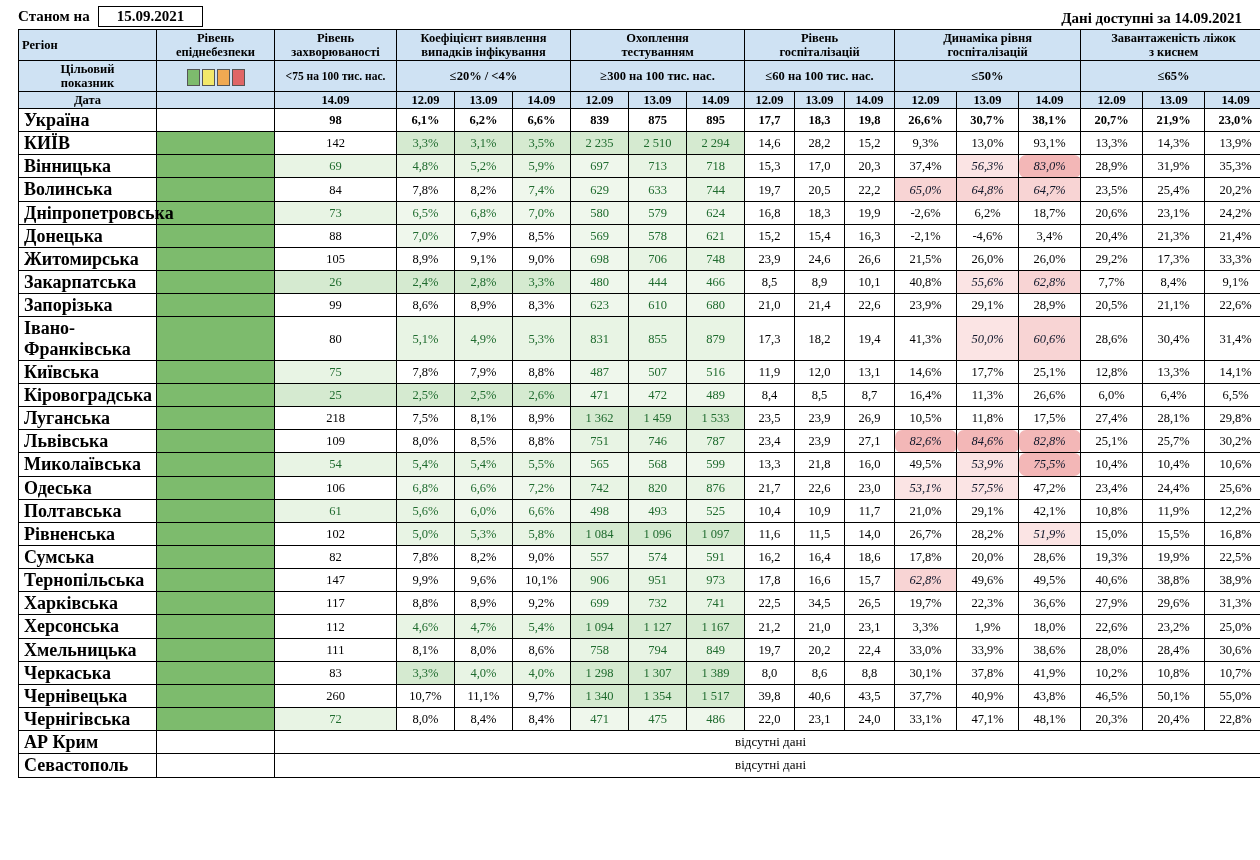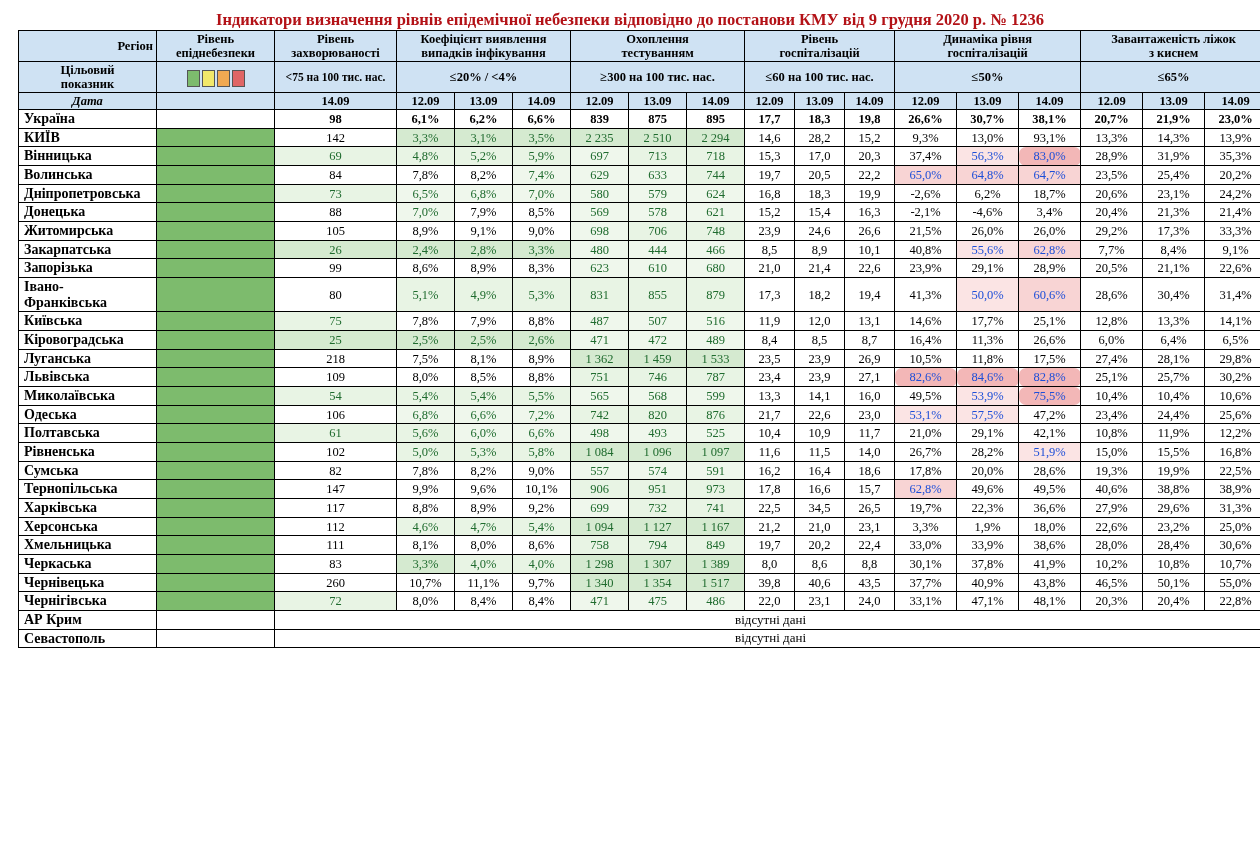--- a/index.html
+++ b/index.html
@@ -47,55 +47,64 @@
     vertical-align:middle;
     line-height:1.12;
   }
   th{font-weight:bold;background:#d9e8f5;}
   .hdr-blue{background:#cfe2f3;font-weight:bold;}
   .region-cell{
     text-align:left;
     font-weight:bold;
     padding-left:5px;
     background:#fff;
-    font-size:14px;
-  }
-  .region-head{background:#cfe2f3;text-align:right;}
+    font-size:18px;
+  }
+  .region-head{background:#cfe2f3;text-align:left;}
   .target-head{background:#cfe2f3;text-align:center;}
-  .date-head{background:#cfe2f3;text-align:center;font-style:italic;}
+  .date-head{background:#cfe2f3;text-align:center;}
   .lvl-cell{background:#7dbb6d;}
   .ukr-row td{font-weight:bold;background:#fff;}
   .ukr-row .region-cell{font-weight:bold;}
   .g1{background:#d5ead0;}
   .g2{background:#e8f4e4;margin-left:32px;}
   .g3{background:#eff7ec;}
   .r1{background:#f3b7b7;border-radius:7px;}
   .r2{background:#f8d4d4;}
   .r3{background:#fbe4e4;}
   .green-txt{color:#1f6b2e;}
-  .red-txt{color:#1d4ed8;}
+  .red-txt{color:#0f172a;font-style:italic;}
   .nodata{
     text-align:center;
     font-size:13px;
     background:#fff;
   }
   .legend{
     display:flex;justify-content:center;gap:2px;padding-top:2px;
   }
   .legend i{display:inline-block;width:11px;height:15px;border:1px solid #555;}
   .small{font-size:11.5px;text-align:center;}
   .nowrap{white-space:nowrap;}
 </style>
 </head>
 <body>
 
 <div class="page">
 
-  <div class="title">Індикатори визначення рівнів епідемічної небезпеки відповідно до постанови КМУ від 9 грудня 2020 р. № 1236</div>
 
+  <div class="subrow">
+    <div class="left">
+      <span>Станом на</span>
+      <span class="datebox">15.09.2021</span>
+    </div>
+    <div class="right">
+      <span>Дані доступні за</span>
+      <span>14.09.2021</span>
+    </div>
+  </div>
 
   <table>
     <colgroup>
       <col style="width:138px">
       <col style="width:118px">
       <col style="width:122px">
       <col style="width:58px">
         <col style="width:58px">
         <col style="width:58px">
       <col style="width:58px">
@@ -445,21 +454,21 @@
           <td class="region-cell">Миколаївська</td>
           <td class="lvl-cell"></td>
           <td class="g2 green-txt">54</td>
           <td class="g2 green-txt">5,4%</td>
           <td class="g2 green-txt">5,4%</td>
           <td class="g2 green-txt">5,5%</td>
           <td class="g3 green-txt">565</td>
           <td class="g3 green-txt">568</td>
           <td class="g3 green-txt">599</td>
           <td>13,3</td>
-          <td>14,1</td>
+          <td>21,8</td>
           <td>16,0</td>
           <td>49,5%</td>
           <td class="r3 red-txt">53,9%</td>
           <td class="r1 red-txt">75,5%</td>
           <td>10,4%</td>
           <td>10,4%</td>
           <td>10,6%</td>
         </tr>
         <tr>
           <td class="region-cell">Одеська</td>

